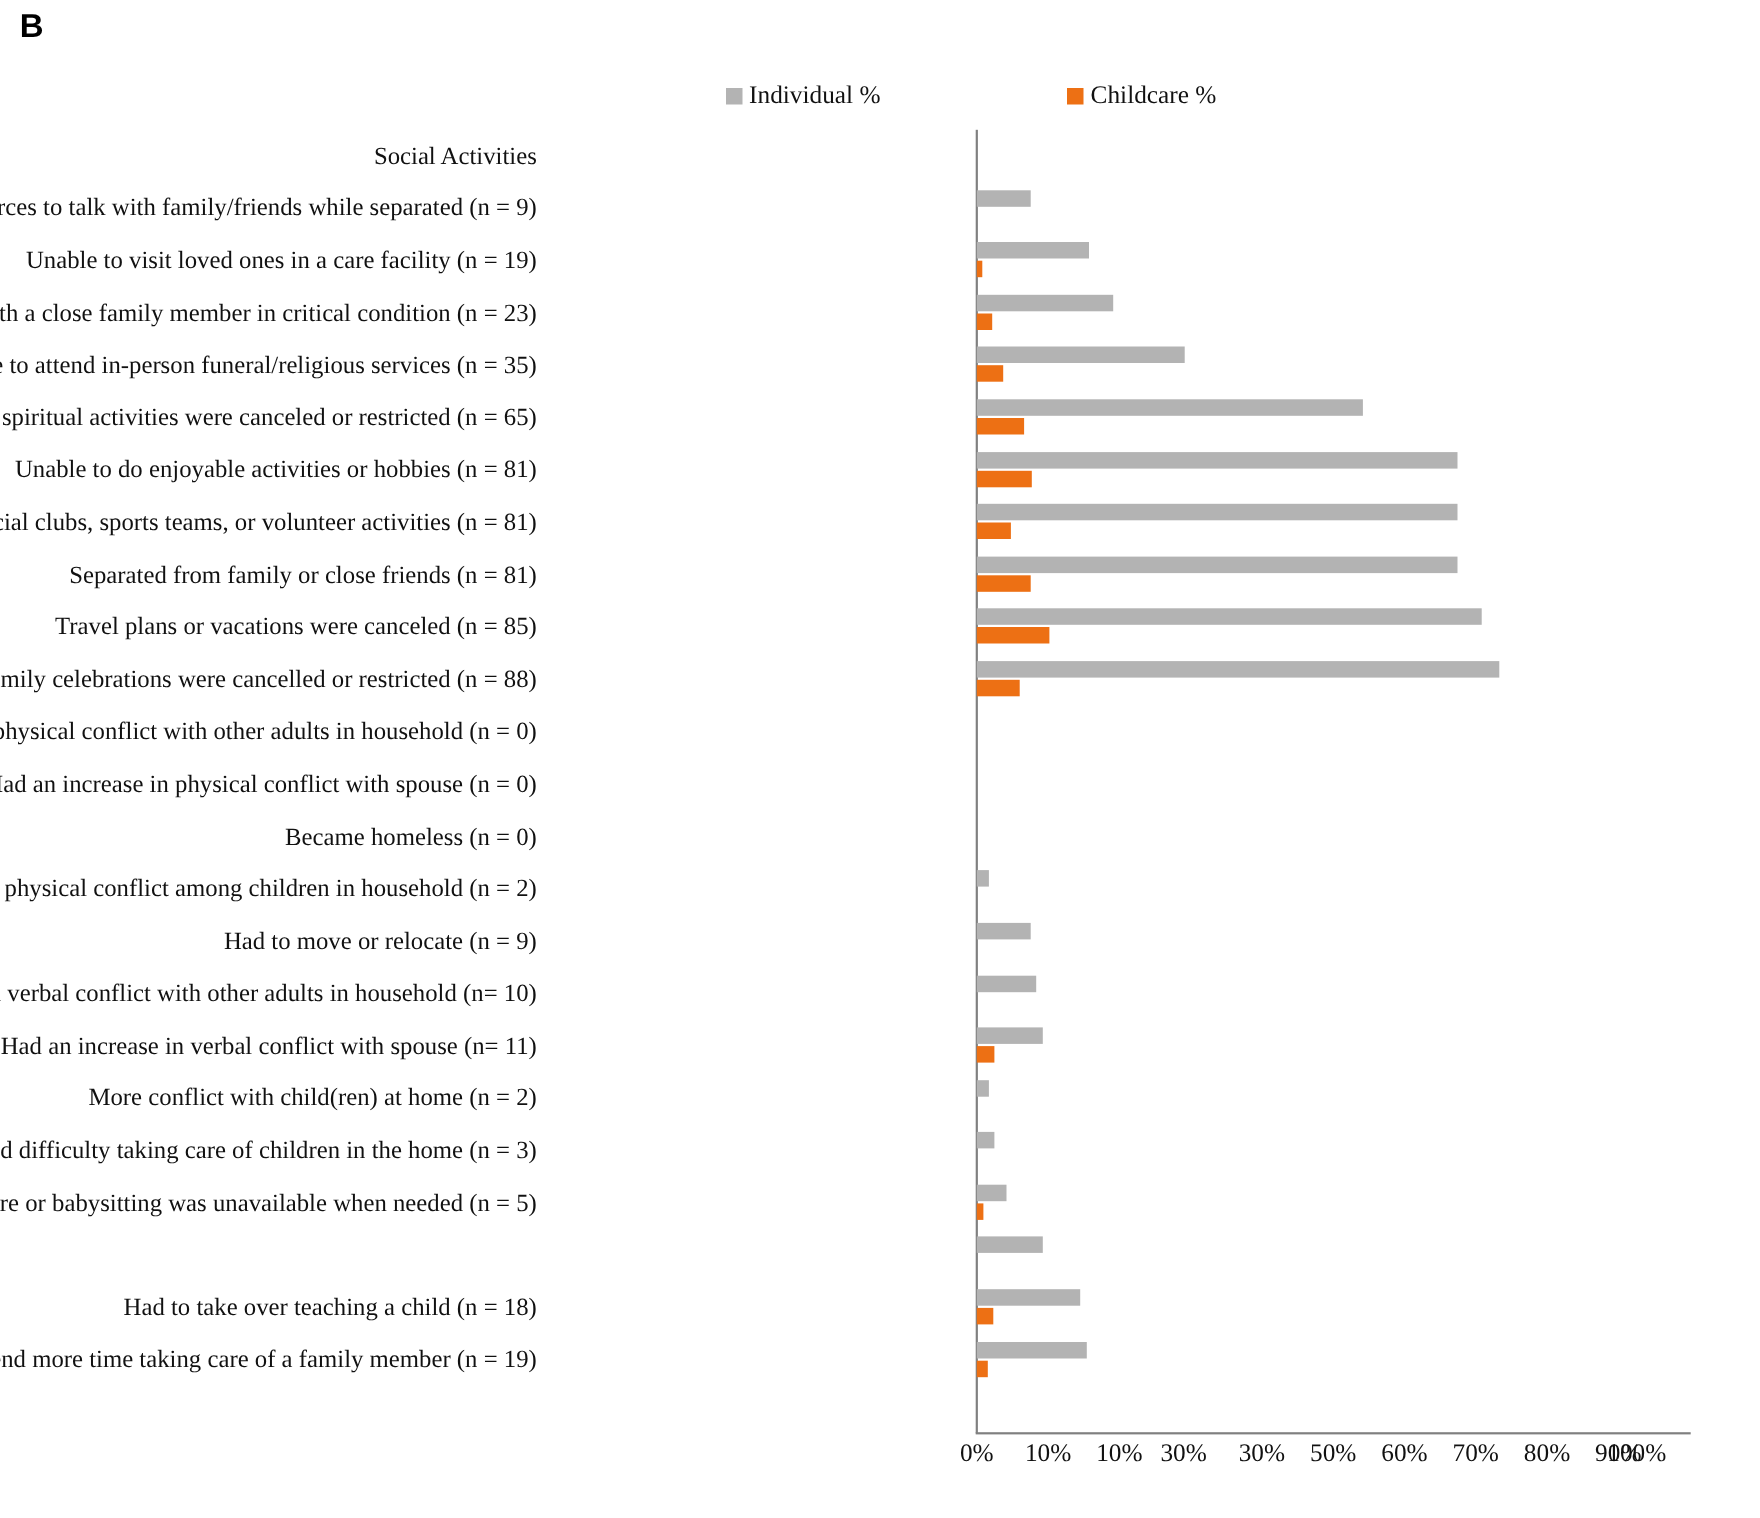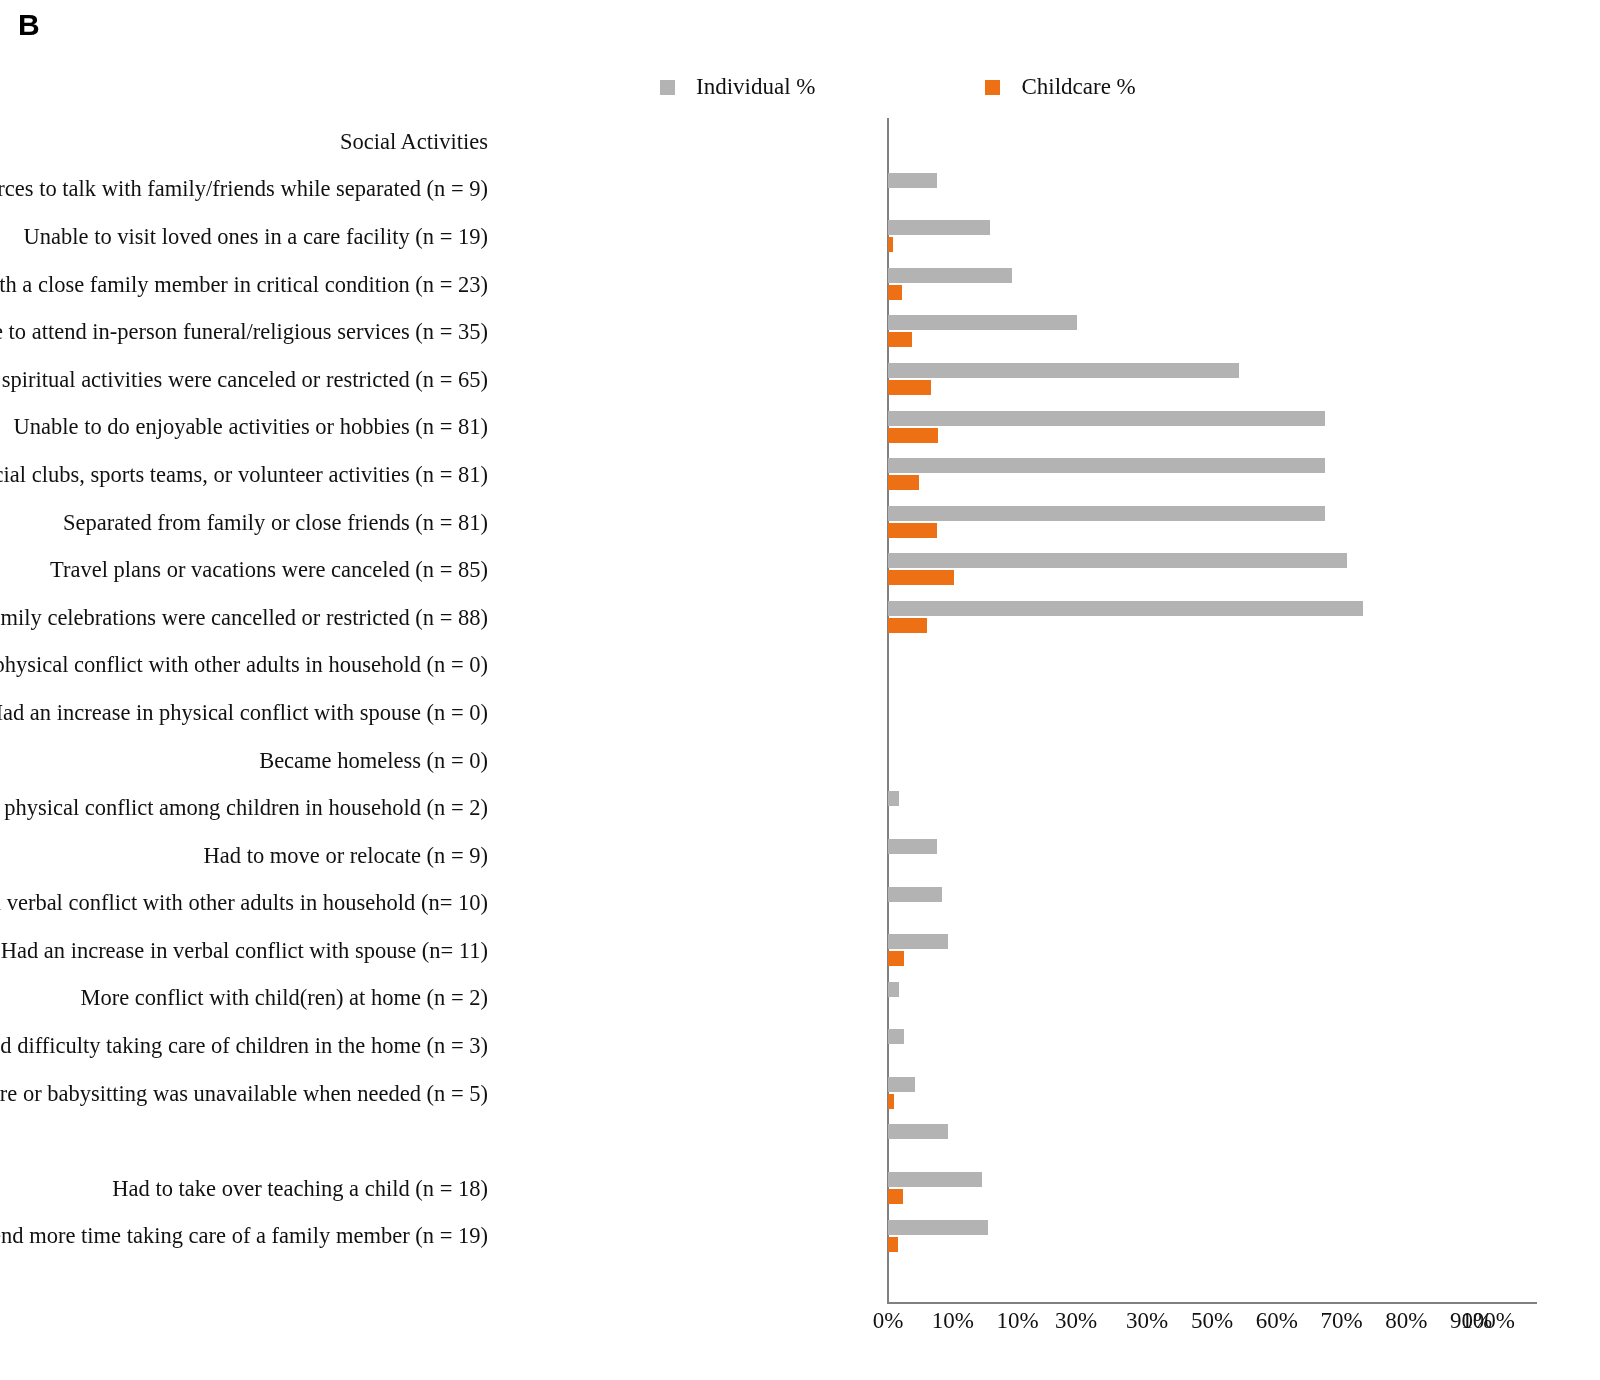--- a/index.html
+++ b/index.html
@@ -29,21 +29,21 @@
     top: 74px;
     left: 660px;
     display: flex;
     align-items: center;
     gap: 170px;
     font-size: 23px;
   }
   .legend-entry {
     display: flex;
     align-items: center;
-    gap: 21px;
+    gap: 6px;
   }
   .legend-swatch {
     width: 15px;
     height: 15px;
     display: inline-block;
   }
   #chart {
     position: absolute;
     left: 0;
     top: 118px;

